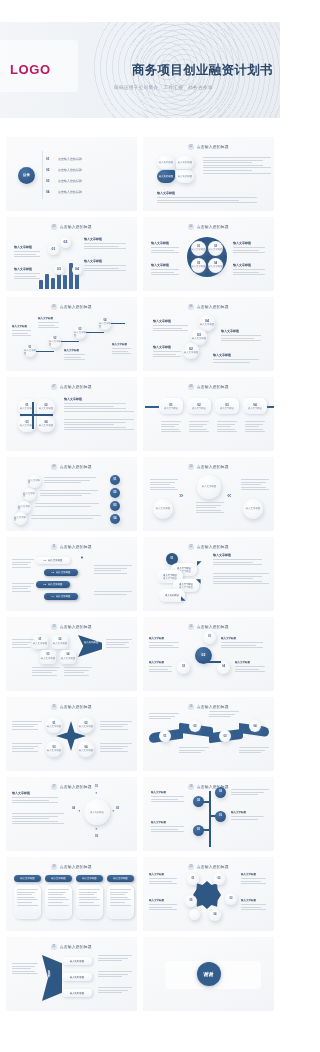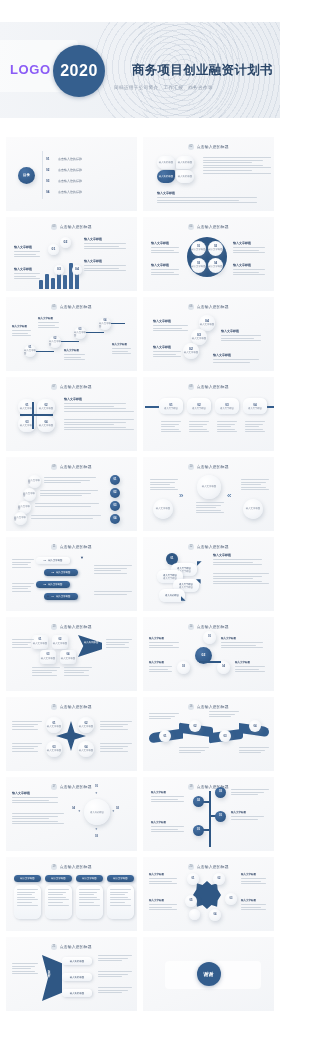--- a/index.html
+++ b/index.html
@@ -62,21 +62,21 @@
     position:absolute; left:-18px; top:18px;
     width:96px; height:52px;
     background: rgba(255,255,255,0.55);
     border-radius: 4px;
   }
   .logo {
     position: absolute;
     left: 10px; top: 62px;
     font-size: 13px; font-weight: bold;
     letter-spacing: .6px;
-    color: #8b5cf6;
+    color: #be185d;
   }
   .year-circle {
     position: absolute;
     left: 53px; top: 45px;
     width: 52px; height: 52px;
     border-radius: 50%;
     background: #355f8e;
     color: #fff;
     display:flex; align-items:center; justify-content:center;
     font-size: 16px; font-weight: bold; letter-spacing:.5px;
@@ -187,21 +187,20 @@
 <body>
 
 <div class="banner">
   <div class="banner-inner">
     <div class="banner-lbar"></div>
     <div class="banner-rings"></div>
     <div class="banner-rings2"></div>
     <div class="banner-dots"></div>
   </div>
   <div class="logo">LOGO</div>
-  <div class="year-circle">2020</div>
   <div class="banner-title">商务项目创业融资计划书</div>
   <div class="banner-sub">同样适用于公司简介、工作汇报、商务合作等</div>
 </div>
 
 <div class="grid">
 
   <div class="slide">
     <div class="node blue" style="left:12px;top:30px;width:17px;height:17px;">
       <span class="n" style="font-size:3.4px">目录</span>
     </div>

